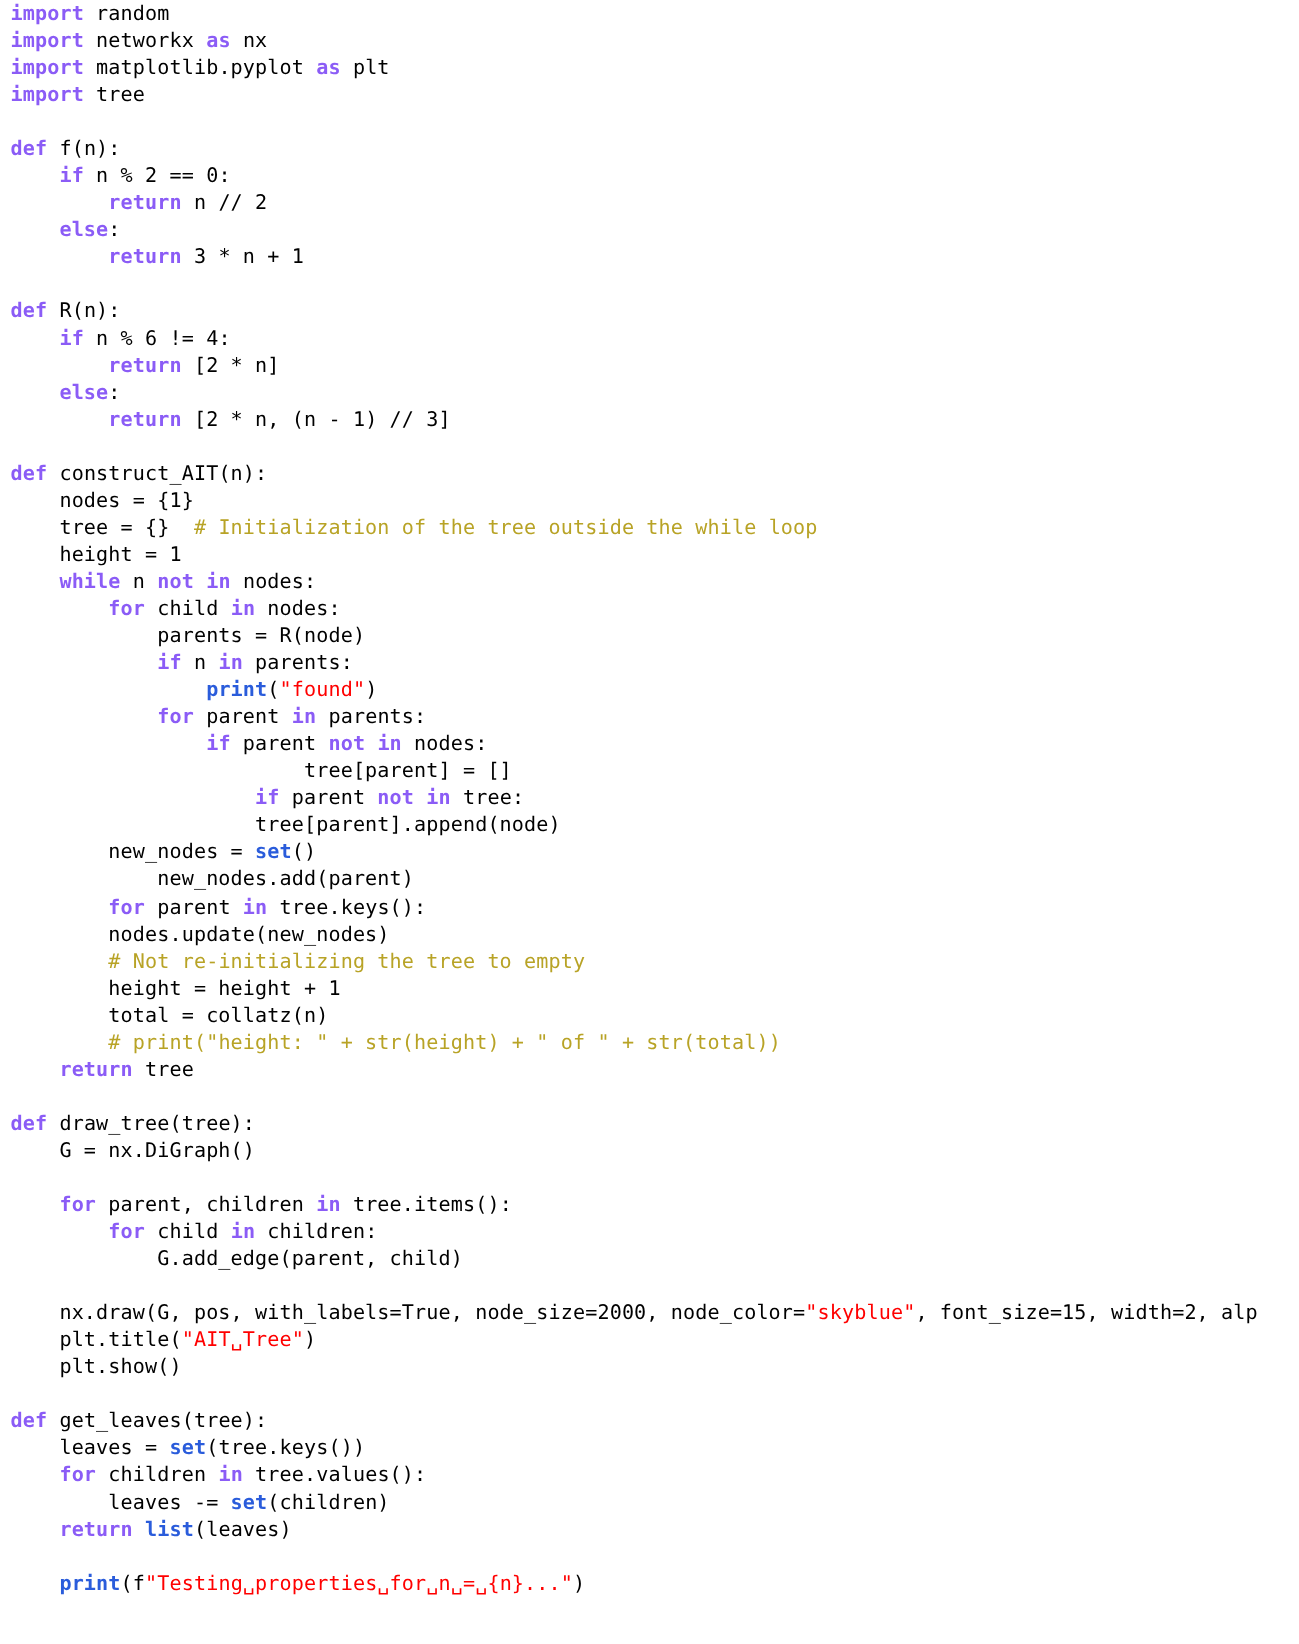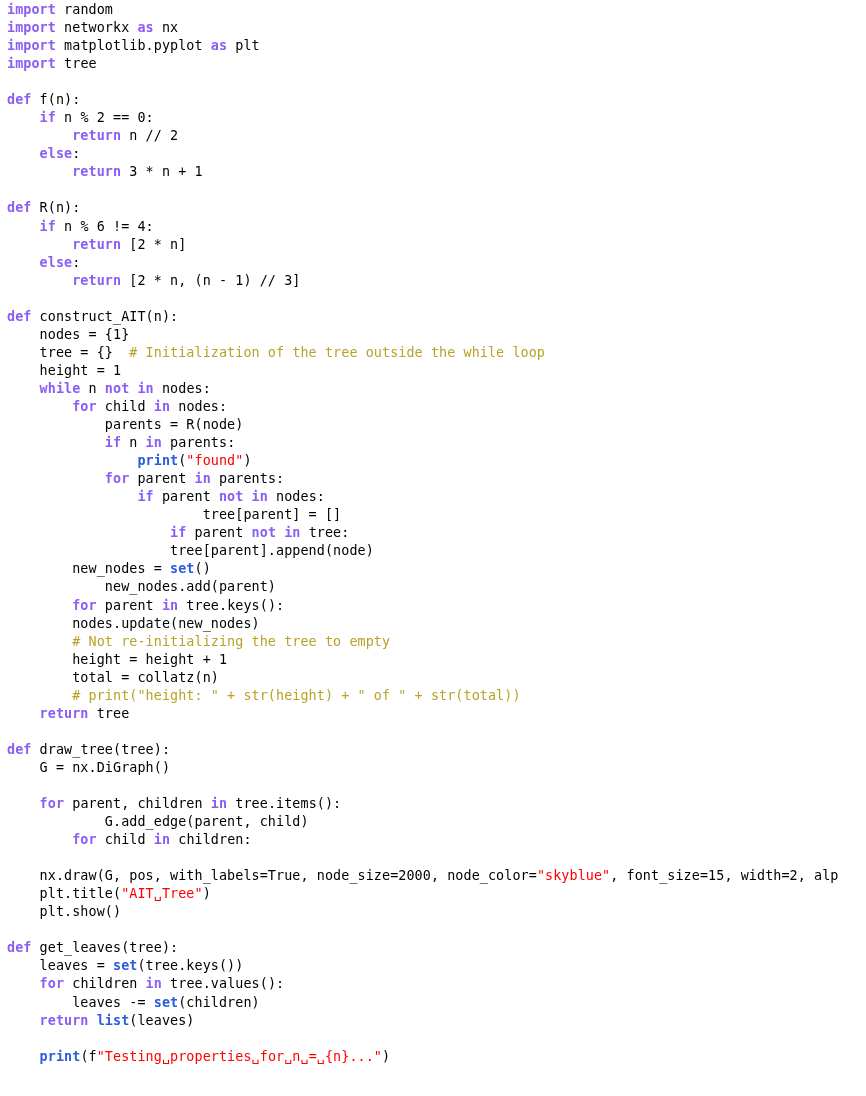--- a/index.html
+++ b/index.html
@@ -87,22 +87,22 @@
     <div class="code-line"><span class="tok t-txt">        </span><span class="tok t-com"># Not re-initializing the tree to empty</span></div>
     <div class="code-line"><span class="tok t-txt">        height = height + 1</span></div>
     <div class="code-line"><span class="tok t-txt">        total = collatz(n)</span></div>
     <div class="code-line"><span class="tok t-txt">        </span><span class="tok t-com"># print("height: " + str(height) + " of " + str(total))</span></div>
     <div class="code-line"><span class="tok t-txt">    </span><span class="tok t-kw">return</span><span class="tok t-txt"> tree</span></div>
     <div class="code-line">&nbsp;</div>
     <div class="code-line"><span class="tok t-kw">def</span><span class="tok t-txt"> draw_tree(tree):</span></div>
     <div class="code-line"><span class="tok t-txt">    G = nx.DiGraph()</span></div>
     <div class="code-line">&nbsp;</div>
     <div class="code-line"><span class="tok t-txt">    </span><span class="tok t-kw">for</span><span class="tok t-txt"> parent, children </span><span class="tok t-kw">in</span><span class="tok t-txt"> tree.items():</span></div>
+    <div class="code-line"><span class="tok t-txt">        </span><span class="tok t-kw">for</span><span class="tok t-txt"> child </span><span class="tok t-kw">in</span><span class="tok t-txt"> children:</span></div>
     <div class="code-line"><span class="tok t-txt">            G.add_edge(parent, child)</span></div>
-    <div class="code-line"><span class="tok t-txt">        </span><span class="tok t-kw">for</span><span class="tok t-txt"> child </span><span class="tok t-kw">in</span><span class="tok t-txt"> children:</span></div>
     <div class="code-line">&nbsp;</div>
     <div class="code-line"><span class="tok t-txt">    nx.draw(G, pos, with_labels=True, node_size=2000, node_color=</span><span class="tok t-str">"skyblue"</span><span class="tok t-txt">, font_size=15, width=2, alp</span></div>
     <div class="code-line"><span class="tok t-txt">    plt.title(</span><span class="tok t-str">"AIT␣Tree"</span><span class="tok t-txt">)</span></div>
     <div class="code-line"><span class="tok t-txt">    plt.show()</span></div>
     <div class="code-line">&nbsp;</div>
     <div class="code-line"><span class="tok t-kw">def</span><span class="tok t-txt"> get_leaves(tree):</span></div>
     <div class="code-line"><span class="tok t-txt">    leaves = </span><span class="tok t-bi">set</span><span class="tok t-txt">(tree.keys())</span></div>
     <div class="code-line"><span class="tok t-txt">    </span><span class="tok t-kw">for</span><span class="tok t-txt"> children </span><span class="tok t-kw">in</span><span class="tok t-txt"> tree.values():</span></div>
     <div class="code-line"><span class="tok t-txt">        leaves -= </span><span class="tok t-bi">set</span><span class="tok t-txt">(children)</span></div>
     <div class="code-line"><span class="tok t-txt">    </span><span class="tok t-kw">return</span><span class="tok t-txt"> </span><span class="tok t-bi">list</span><span class="tok t-txt">(leaves)</span></div>

